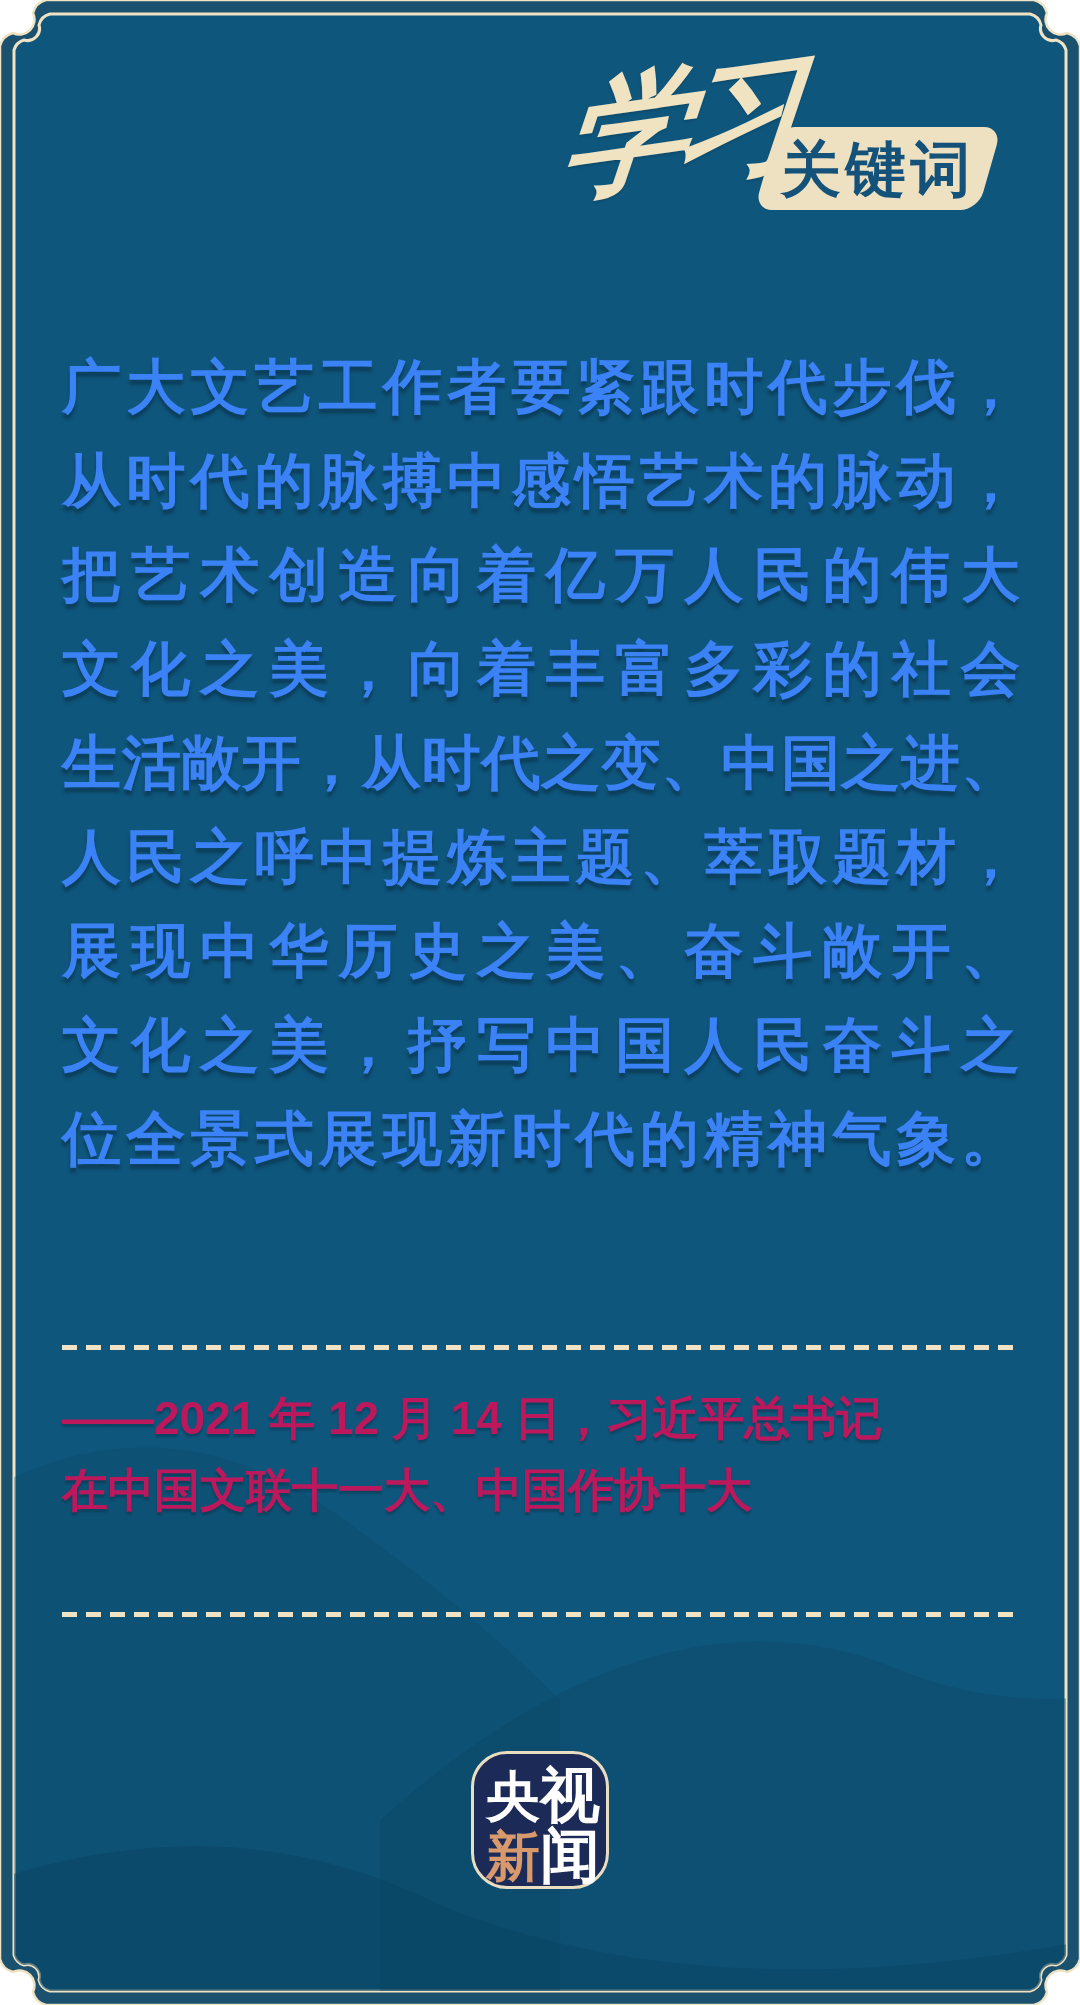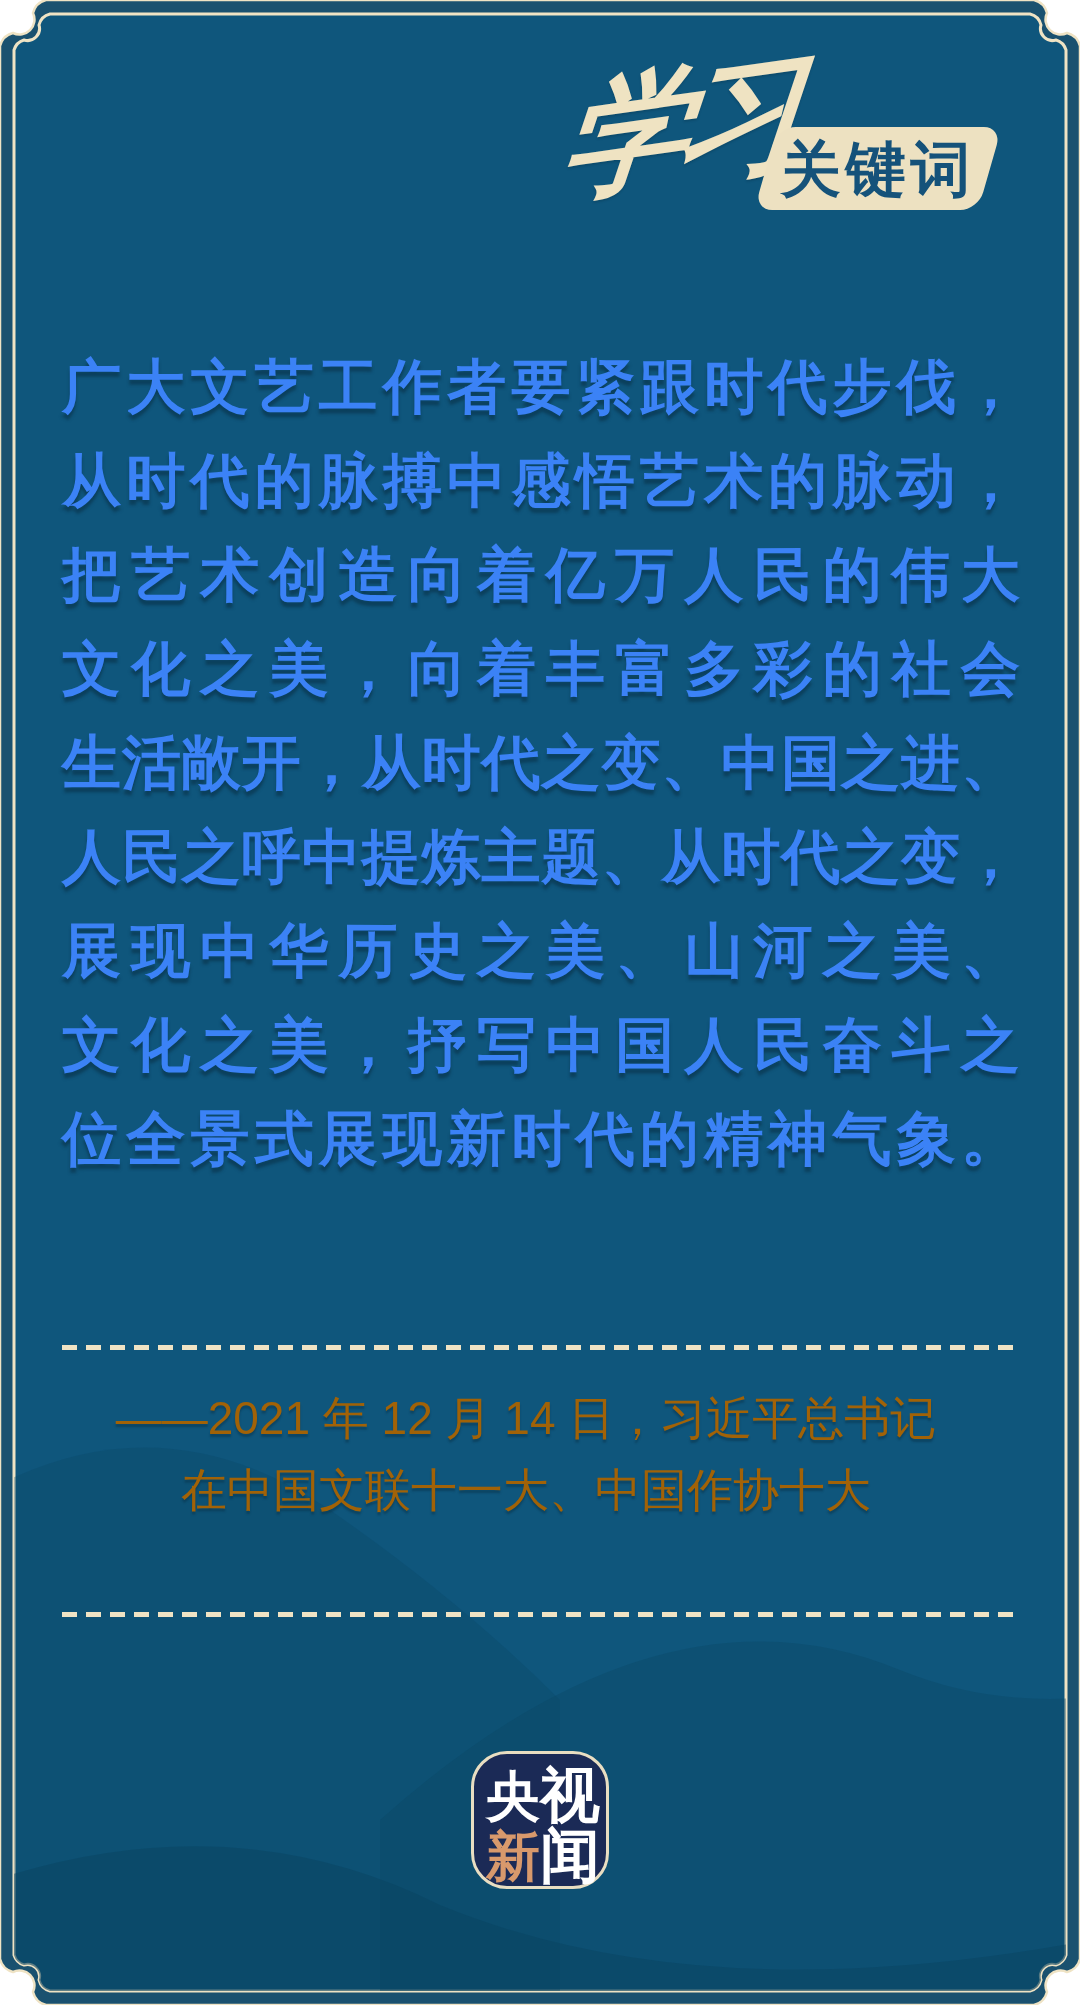--- a/index.html
+++ b/index.html
@@ -29,22 +29,22 @@
   .quote-line{line-height:94px;text-align:justify;text-align-last:justify;}
 
   
   .dash{position:absolute;left:62px;width:958px;height:5px;
         background:repeating-linear-gradient(90deg,#EFE3C4 0 15px,rgba(0,0,0,0) 15px 24px);}
   .dash-top{top:1345px;}
   .dash-bottom{top:1612px;}
 
   
   .attribution{position:absolute;left:62px;top:1382px;width:928px;
-         text-align:center;color:#a16207;font-size:46px;line-height:72px;
-         font-weight:400;text-shadow:0 3px 2px rgba(7,42,62,.4);}
+         text-align:left;color:#be185d;font-size:46px;line-height:72px;
+         font-weight:700;text-shadow:0 3px 2px rgba(7,42,62,.4);}
 
   
   .app-logo{position:absolute;left:471px;top:1751px;width:138px;height:138px;
          box-sizing:border-box;background:#1B2A56;border:3px solid #E9DEC2;
          border-radius:36px;display:grid;grid-template-columns:1fr 1fr;
          grid-template-rows:1fr 1fr;align-items:center;justify-items:center;
          padding:12px 10px 10px 12px;}
   .app-logo span{font-weight:900;font-size:54px;line-height:1;color:#FFFFFF;}
   .app-logo span.tall{font-size:60px;}
   .app-logo span.accent{color:#D8996C;}
@@ -88,22 +88,22 @@
     <div class="keyword-badge">
       <span class="kw">关键词</span>
     </div>
 
     <div class="quote">
         <div class="quote-line">广大文艺工作者要紧跟时代步伐，</div>
         <div class="quote-line">从时代的脉搏中感悟艺术的脉动，</div>
         <div class="quote-line">把艺术创造向着亿万人民的伟大</div>
         <div class="quote-line">文化之美，向着丰富多彩的社会</div>
         <div class="quote-line">生活敞开，从时代之变、中国之进、</div>
-        <div class="quote-line">人民之呼中提炼主题、从时代之变，</div>
-        <div class="quote-line">展现中华历史之美、山河之美、</div>
+        <div class="quote-line">人民之呼中提炼主题、萃取题材，</div>
+        <div class="quote-line">展现中华历史之美、奋斗敞开、</div>
         <div class="quote-line">文化之美，抒写中国人民奋斗之</div>
         <div class="quote-line">位全景式展现新时代的精神气象。</div>
       </div>
 
     <div class="dash dash-top"></div>
 
     <div class="attribution">
       <div>——2021 年 12 月 14 日，习近平总书记</div>
       <div>在中国文联十一大、中国作协十大</div>
     </div>

